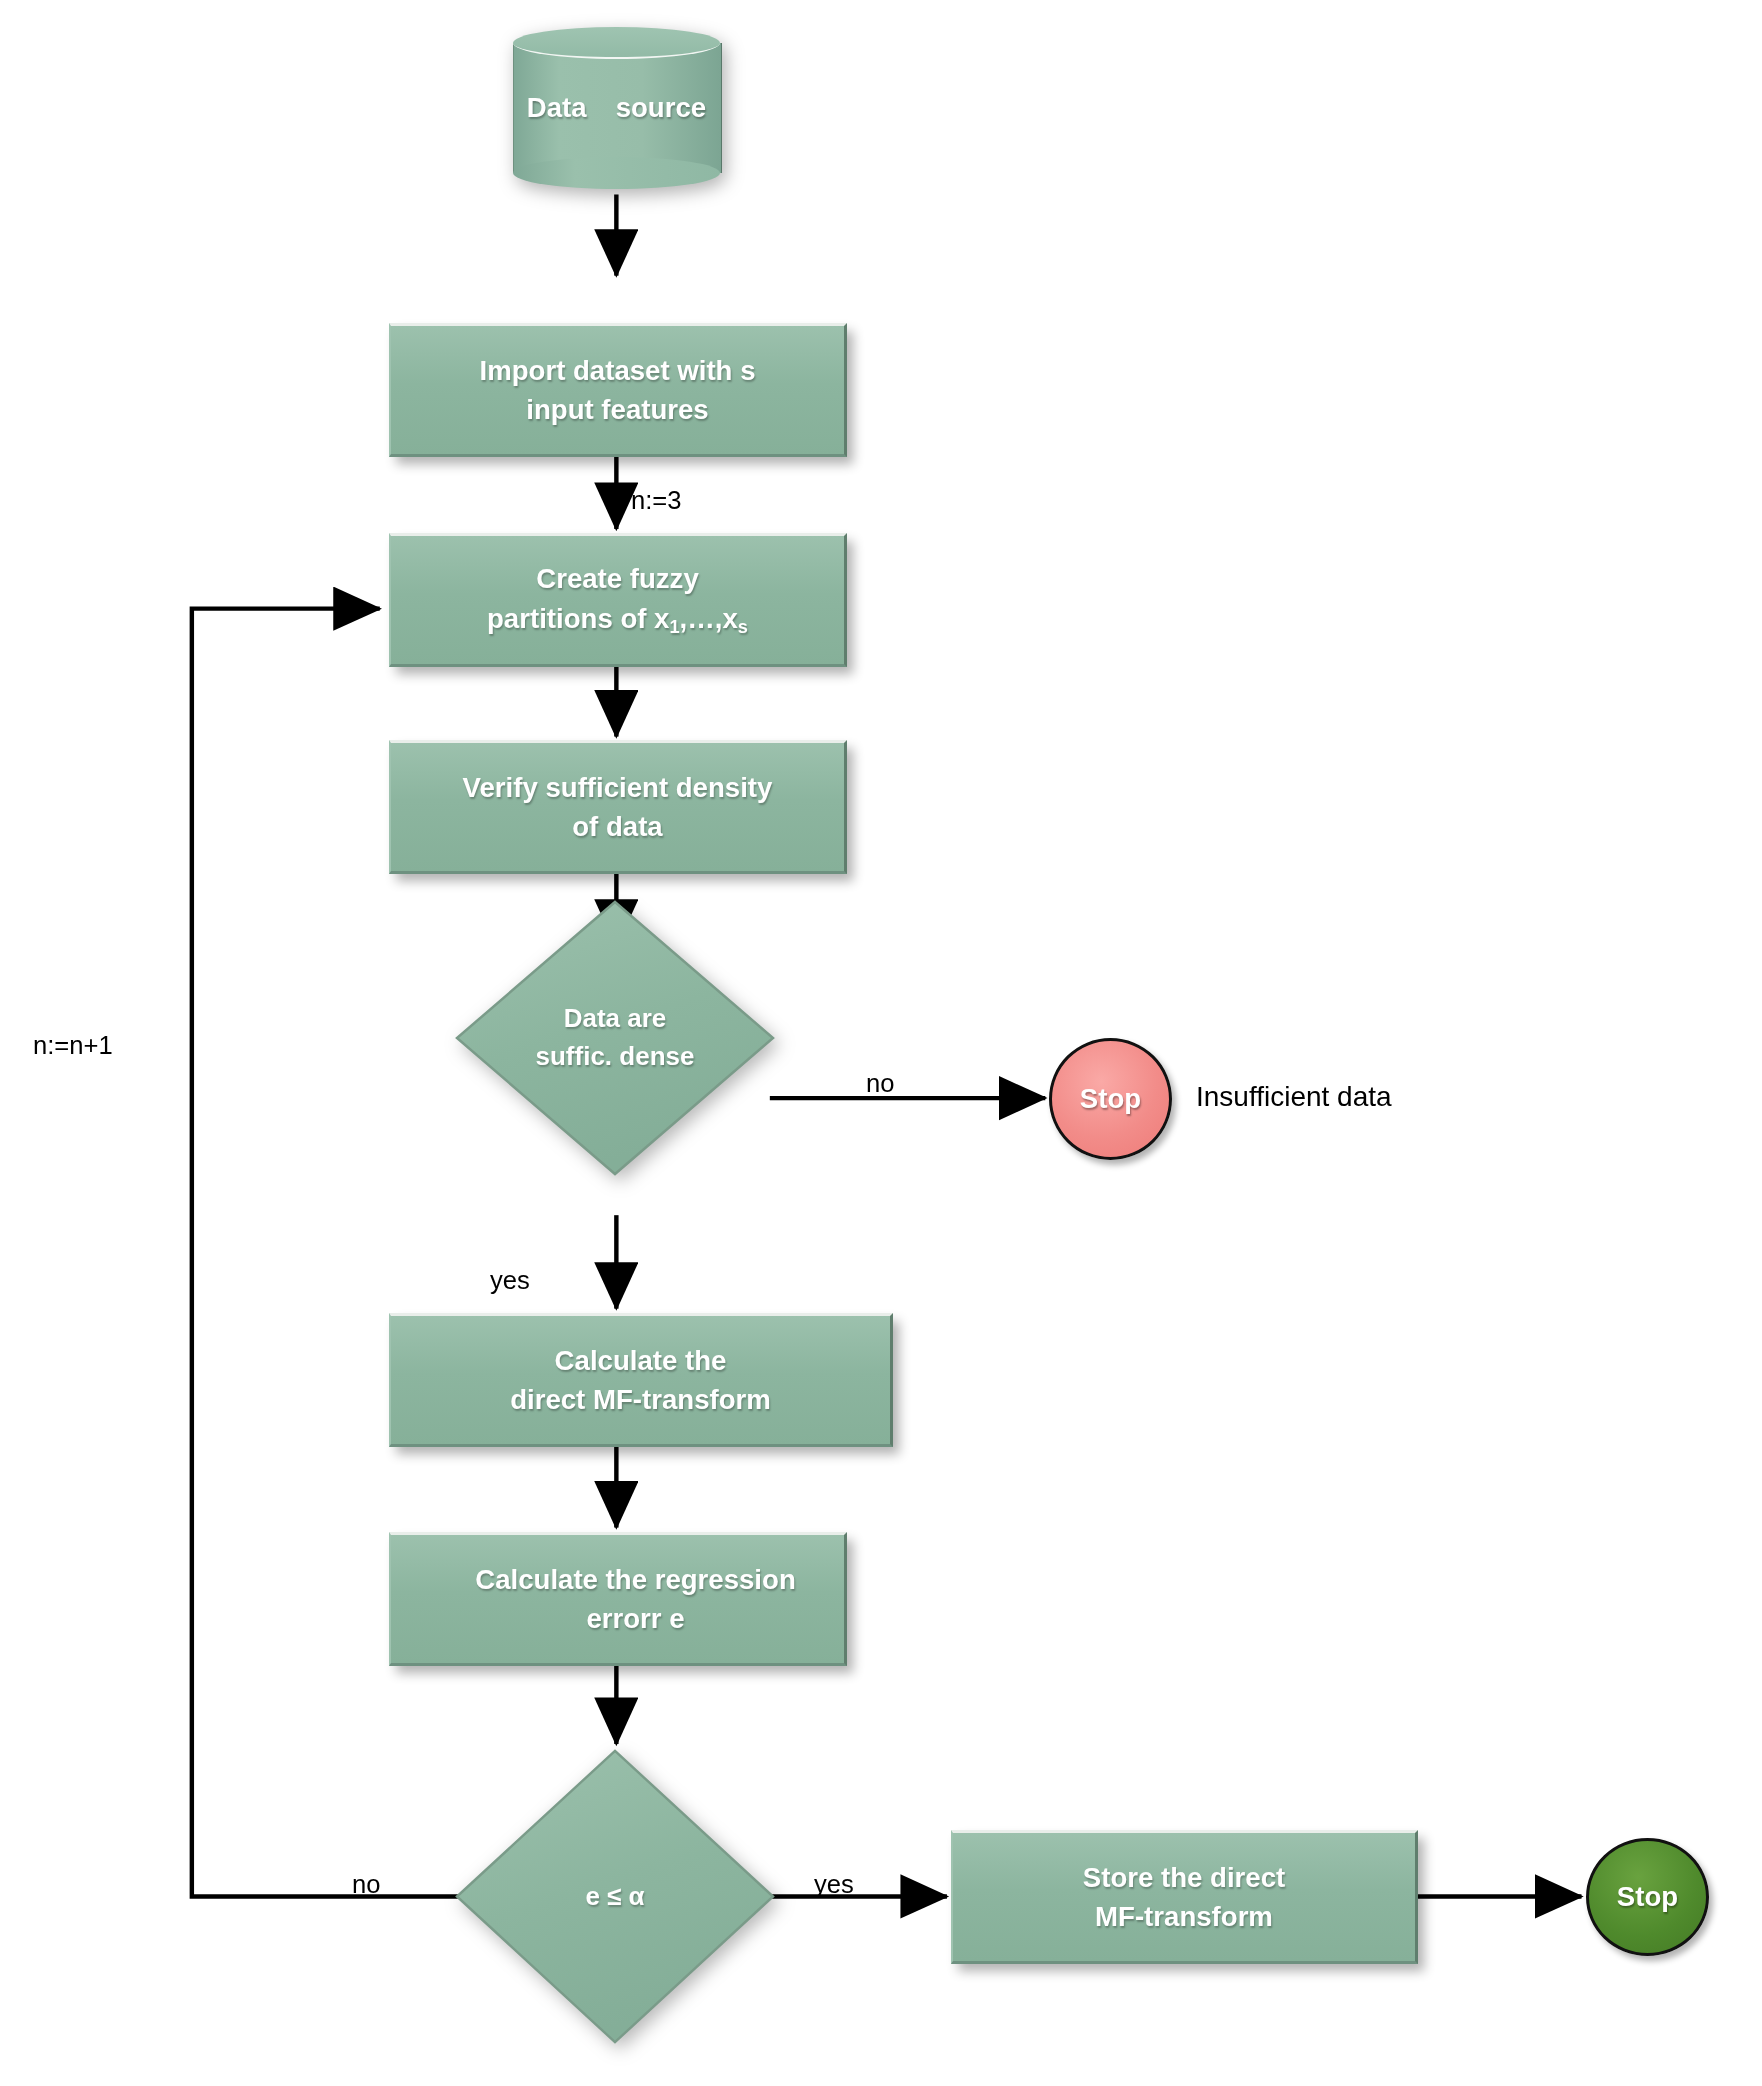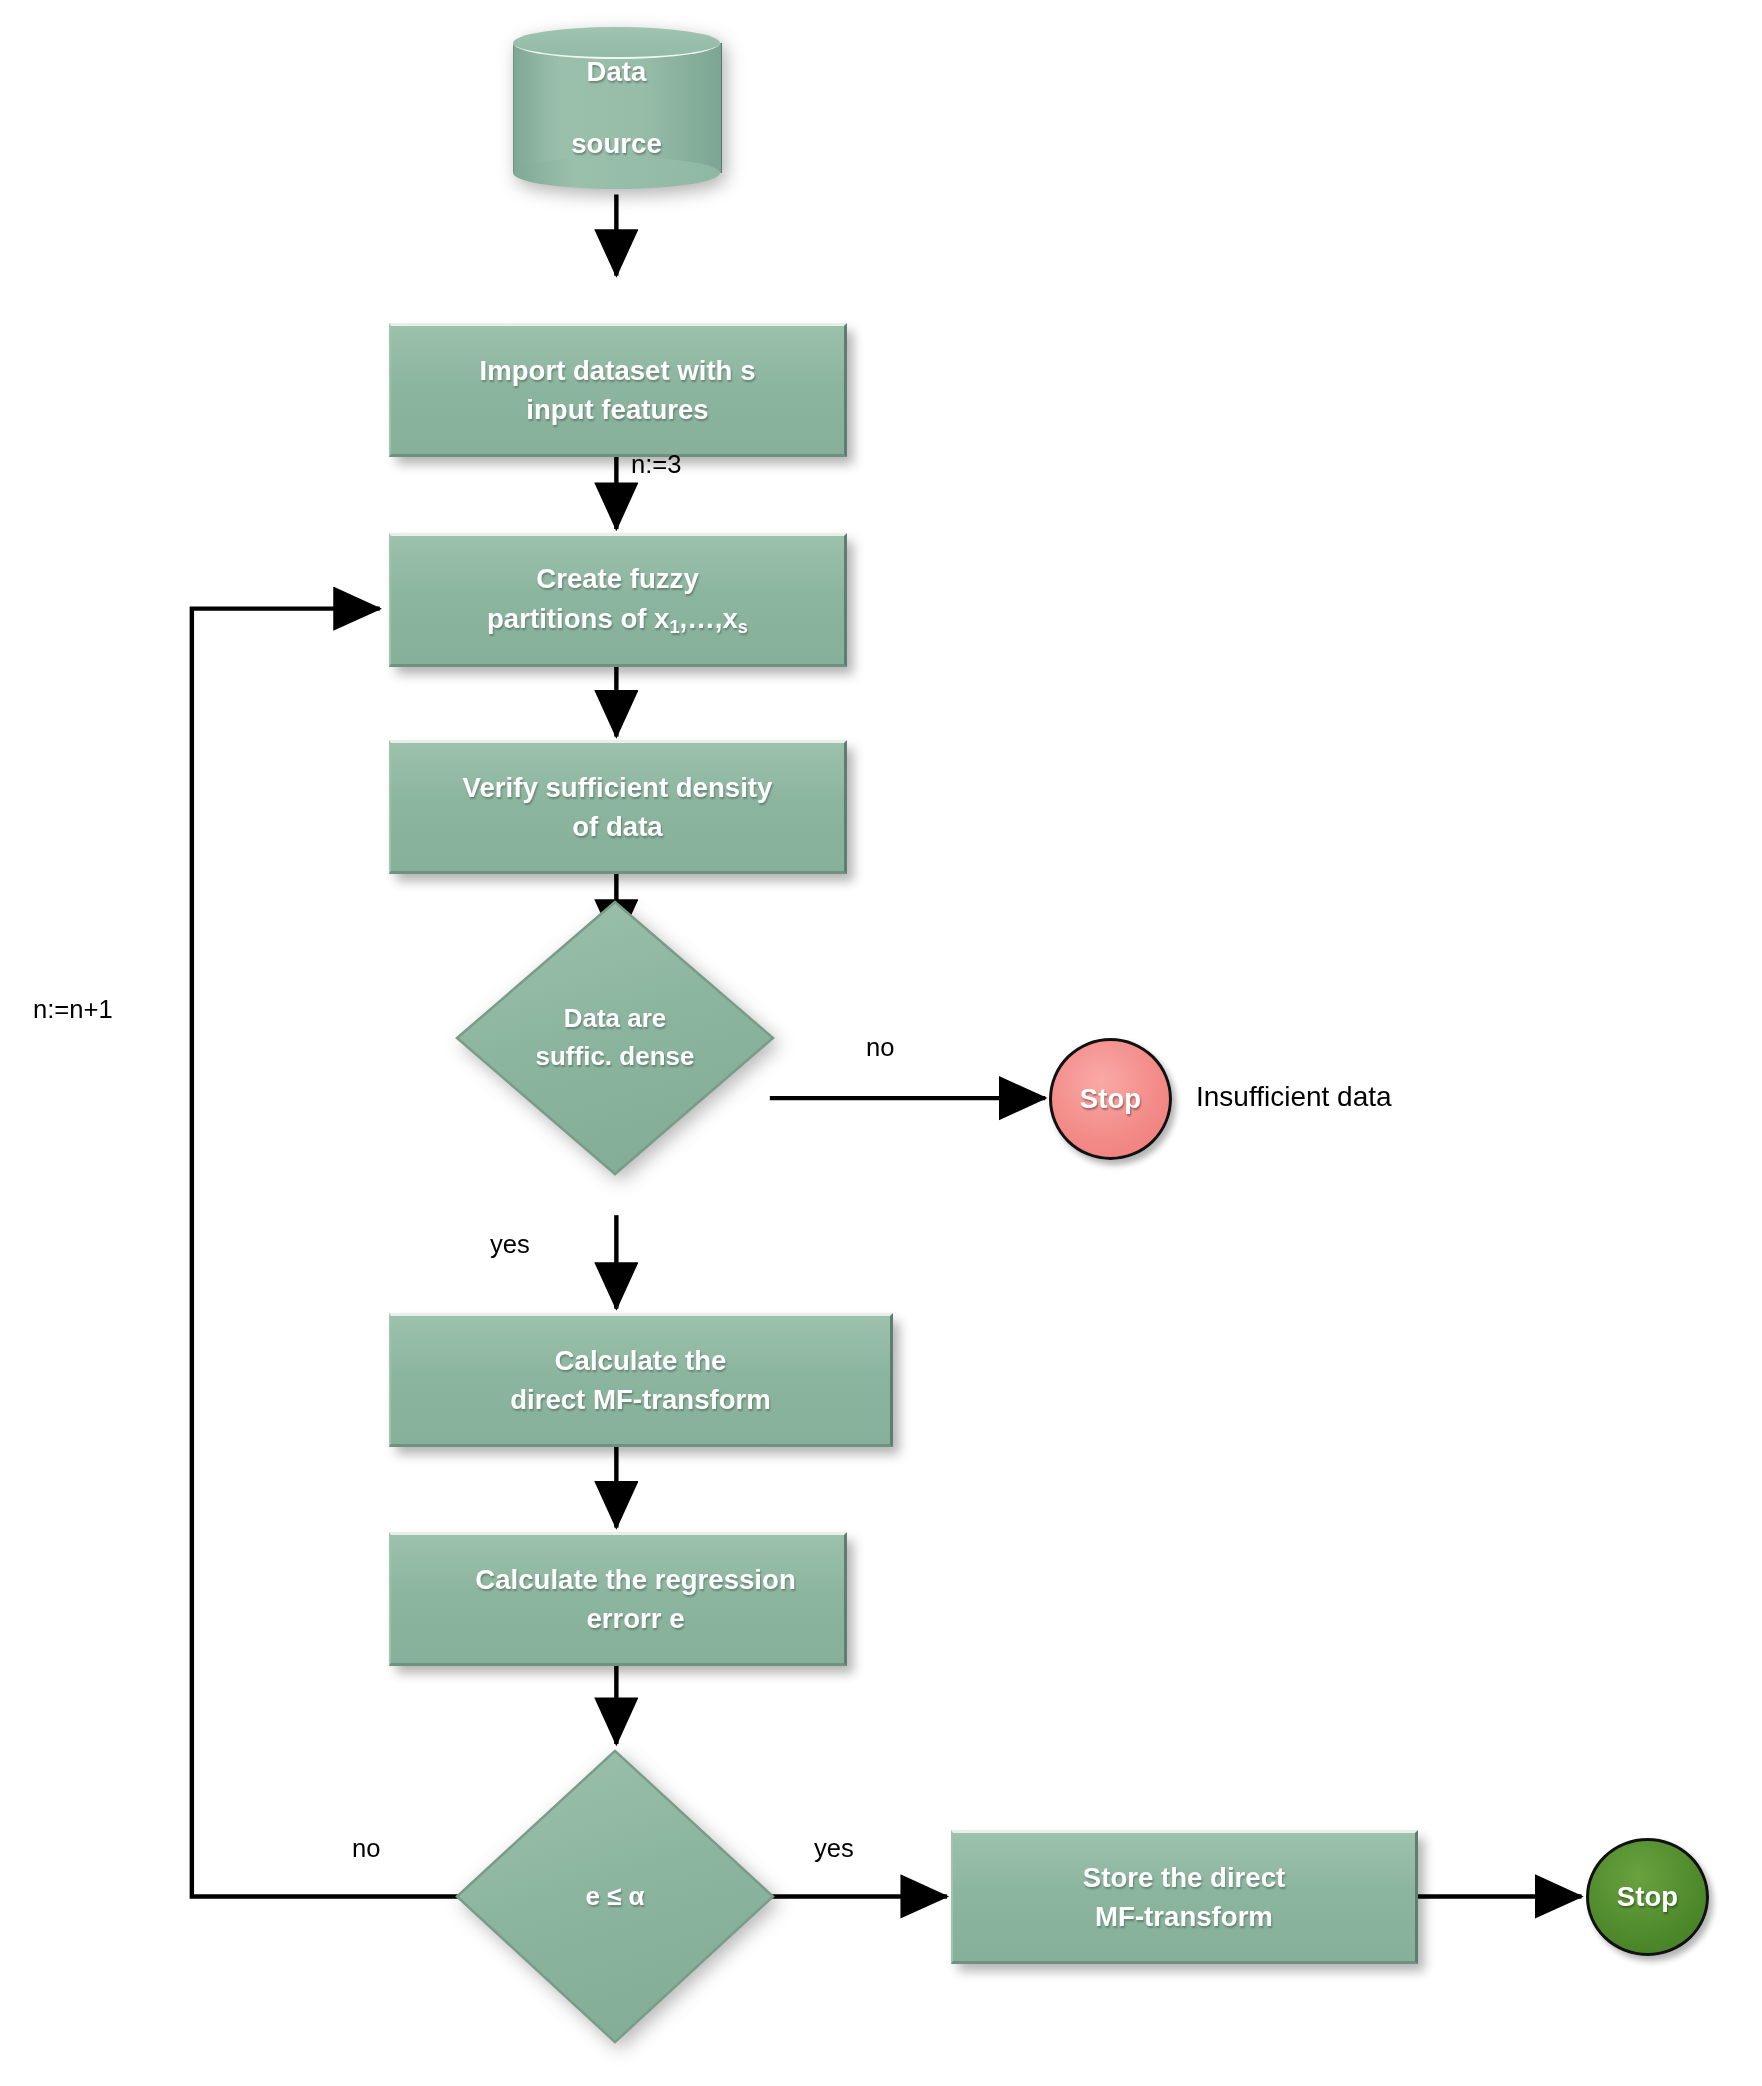--- a/index.html
+++ b/index.html
@@ -91,21 +91,21 @@
     border-bottom: 2.5px solid #F2F6F3;
     box-sizing: border-box;
   }
   .cyl .label {
     position: absolute;
     left: 0;
     top: 0;
     width: 100%;
     height: 100%;
     display: flex;
-    flex-direction: column;
+    flex-direction: row;
     align-items: center;
     justify-content: center;
     color: #ffffff;
     font-weight: bold;
     font-size: 27.6px;
     line-height: 1.55;
     text-shadow: 1px 1.5px 2px rgba(0,0,0,0.30);
     z-index: 3;
     gap: 29px;
   }
@@ -164,20 +164,21 @@
     background: radial-gradient(circle at 42% 32%, #69A23F 0%, #4F8A2C 58%, #447A25 100%);
   }
 
   
   .edge-label {
     position: absolute;
     color: #000000;
     font-size: 25.6px;
     font-weight: normal;
     white-space: nowrap;
+    margin-top: 36px;
   }
   .plain-text {
     position: absolute;
     color: #000000;
     font-size: 28px;
     white-space: nowrap;
   }
 </style>
 </head>
 <body>

